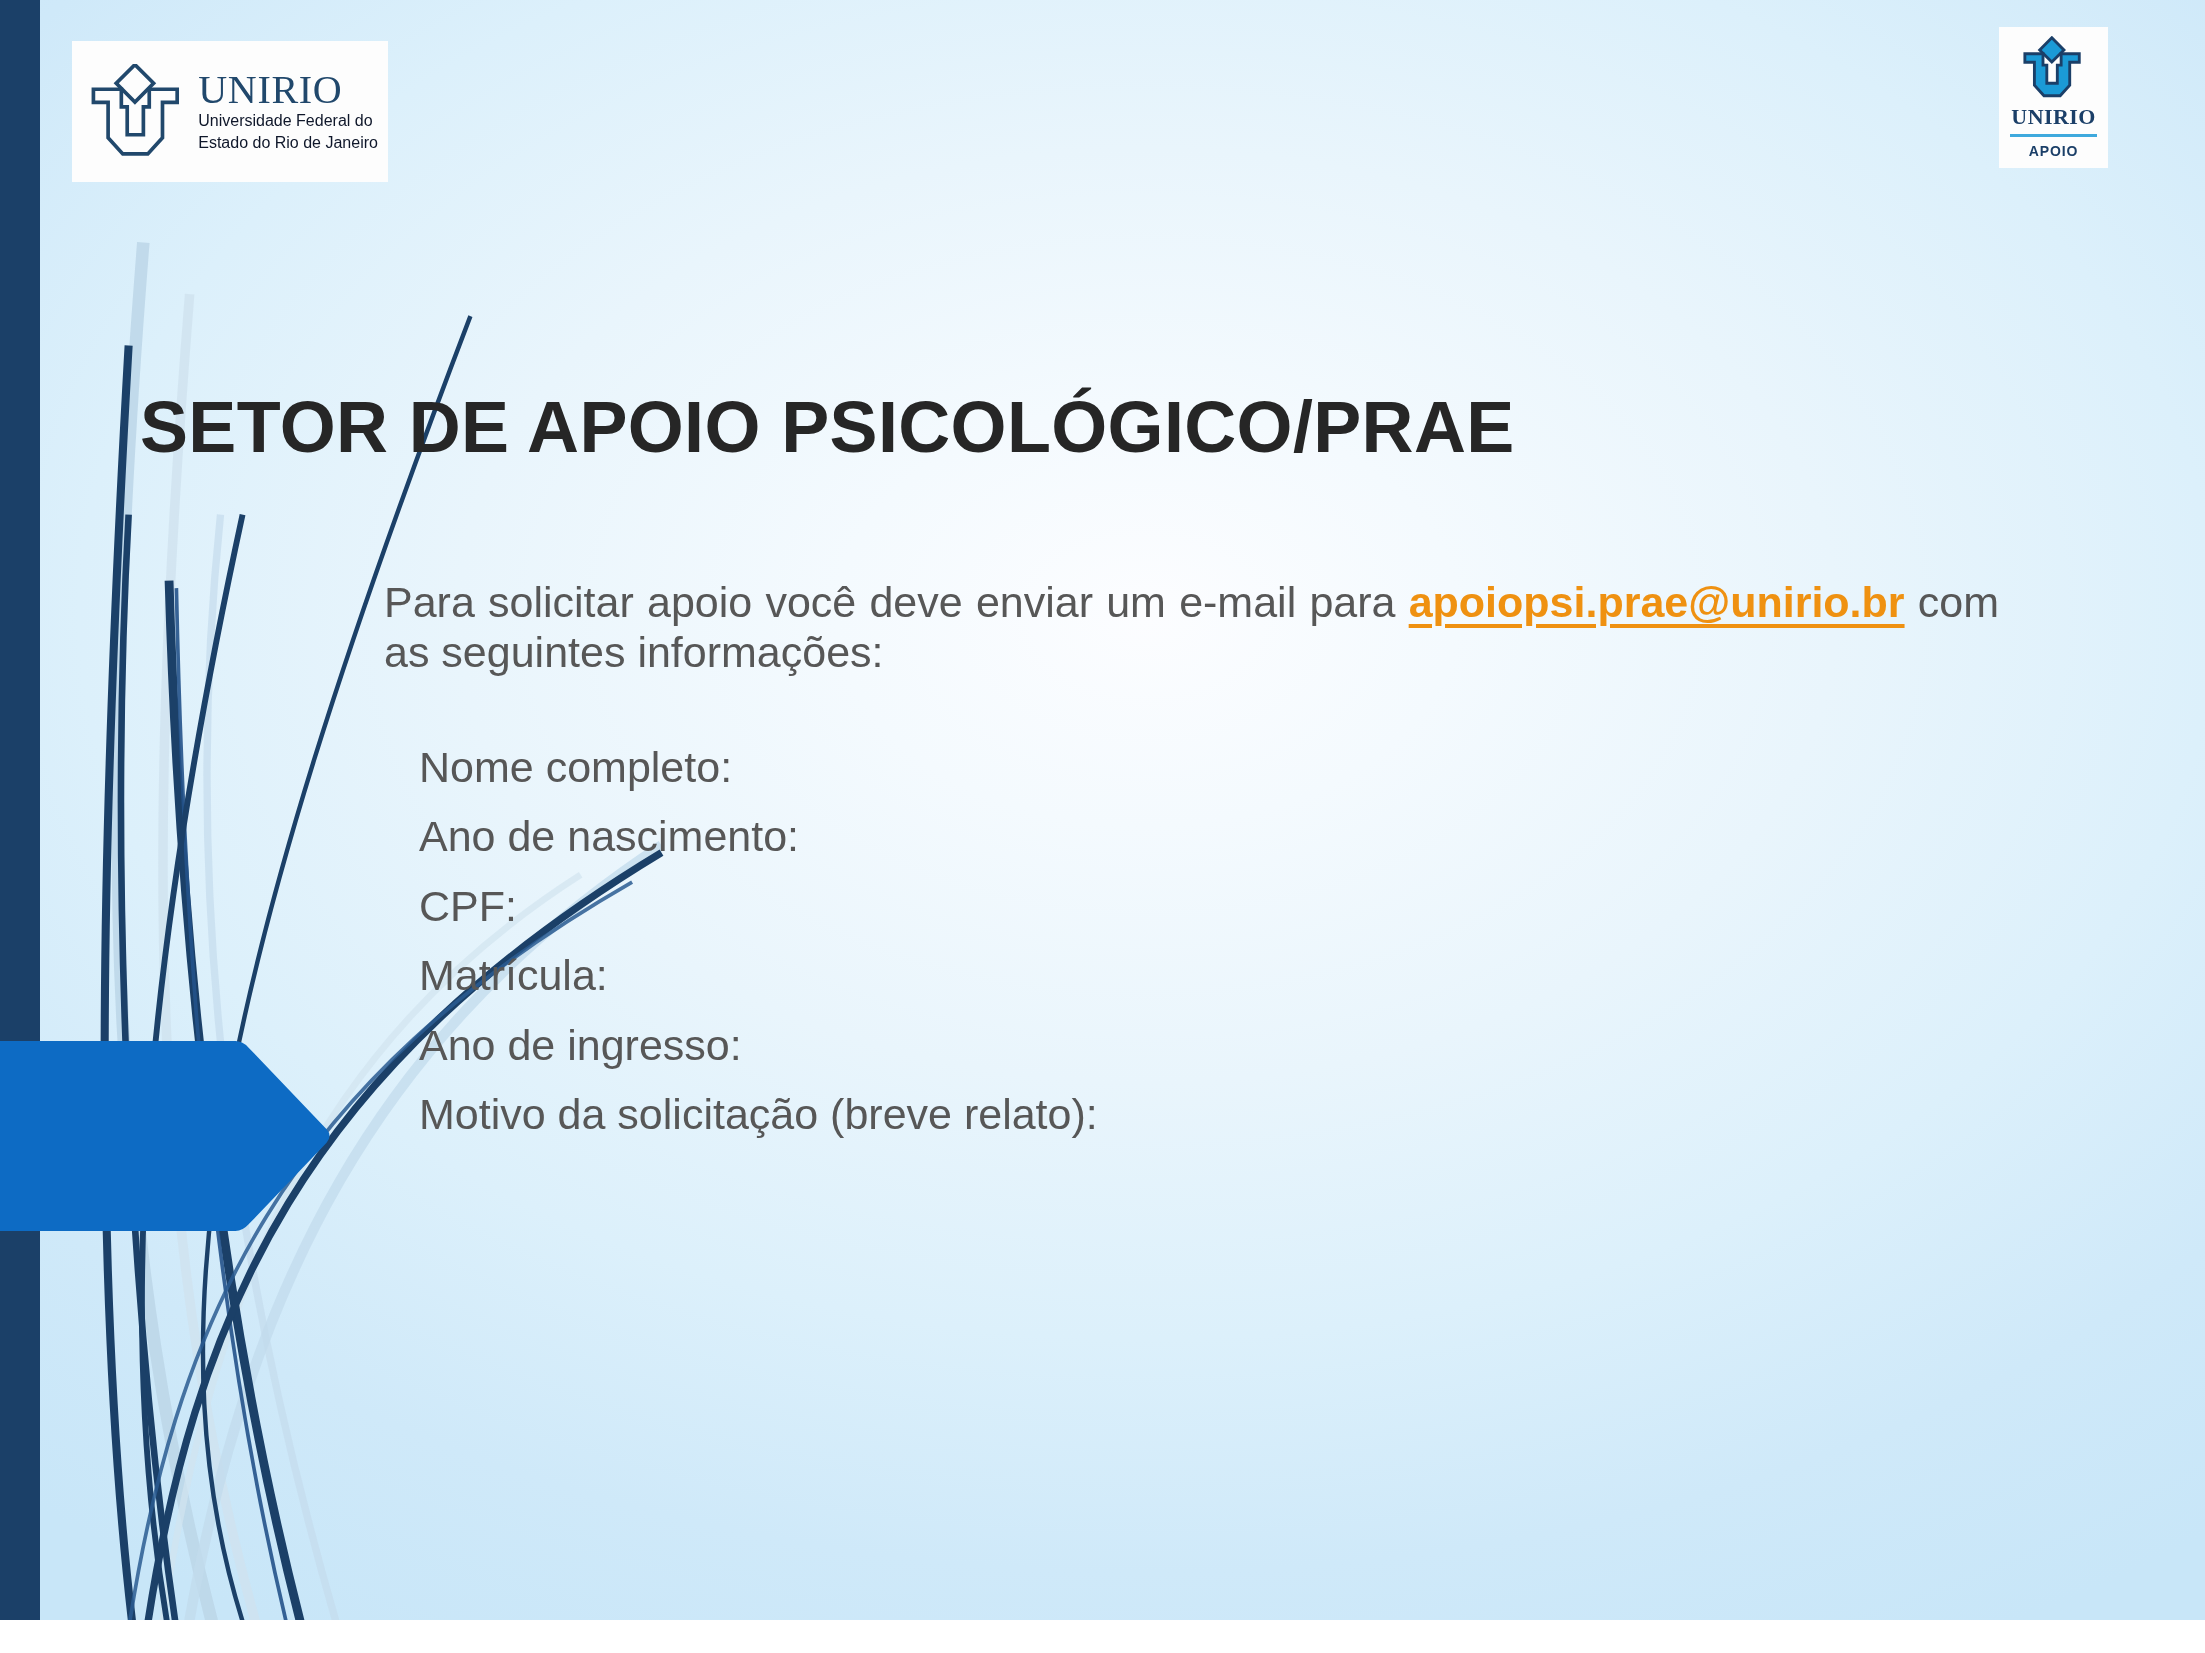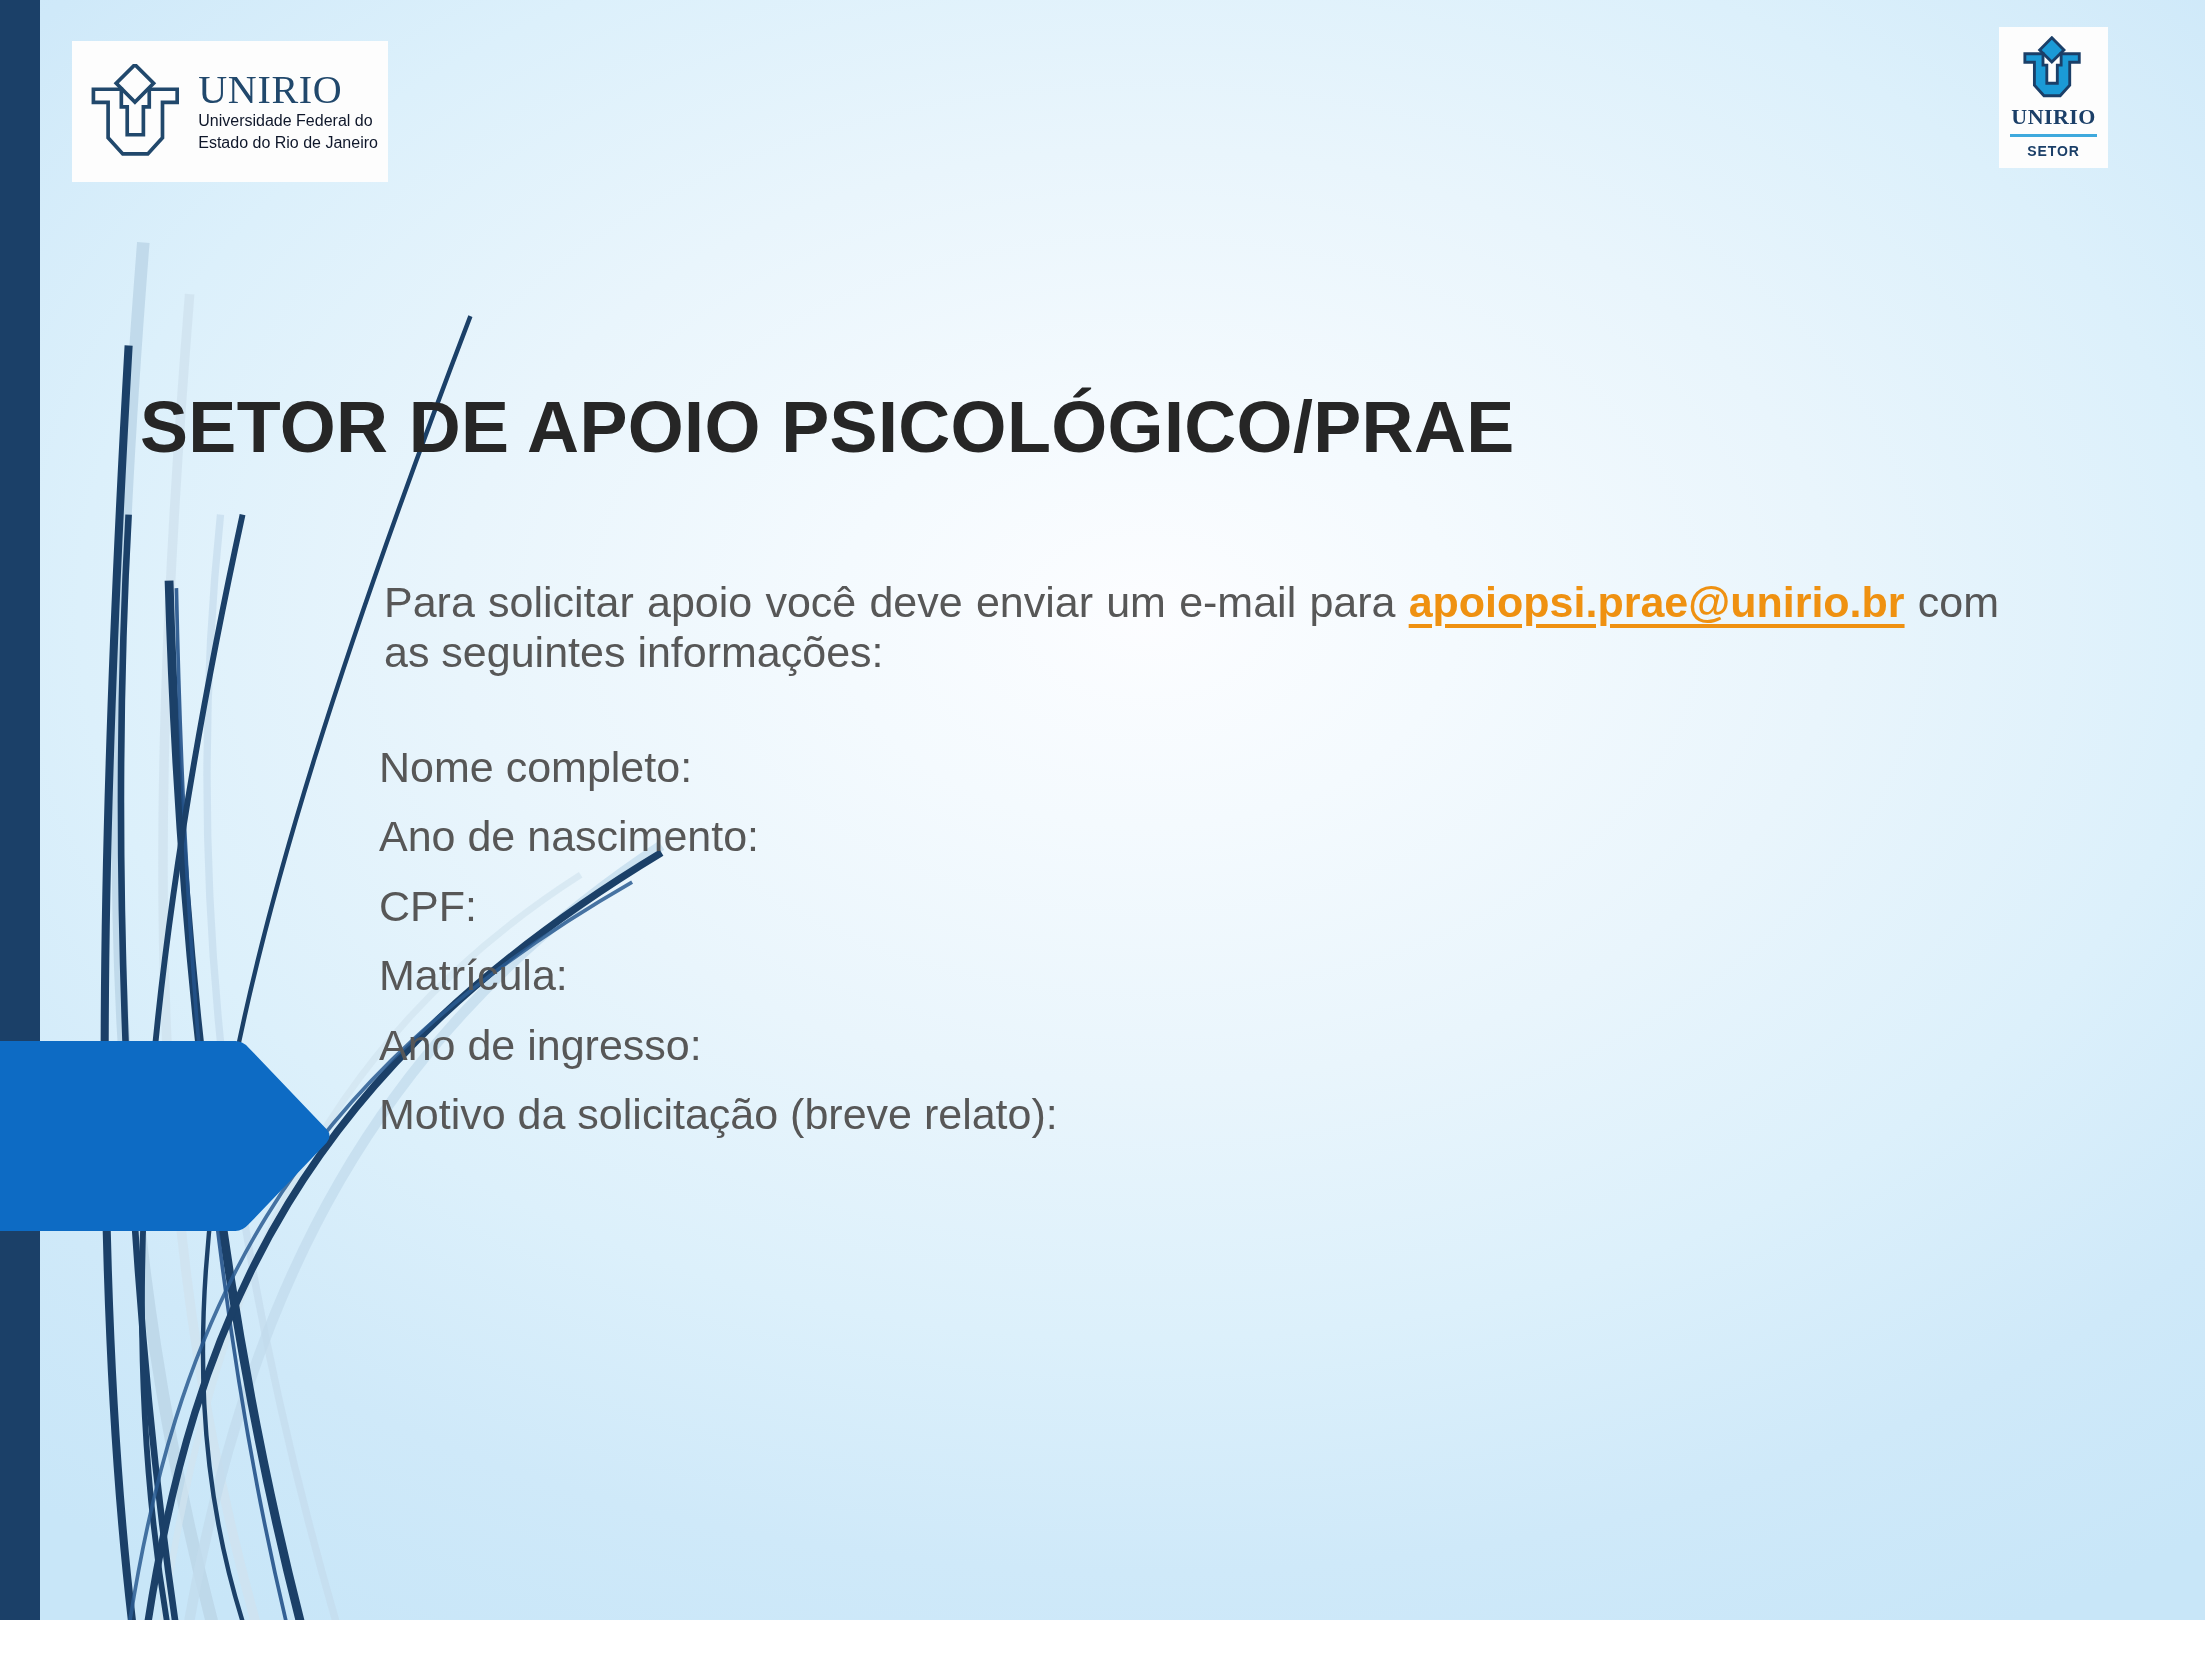--- a/index.html
+++ b/index.html
@@ -165,20 +165,21 @@
     margin: 0;
     padding: 0;
     margin-top: 68px;
   }
   #field-list li {
     font-size: 43px;
     line-height: 1.0;
     color: #575757;
     margin-bottom: 26.5px;
     white-space: nowrap;
+    margin-left: 40px;
   }
 </style>
 </head>
 <body>
 
 <div id="slide">
 
   <svg class="decor" viewBox="0 0 3000 2250" preserveAspectRatio="none">
 
     <path d="M 300 2250 C 150 1700 130 1150 195 330" stroke="#bcd6e8" stroke-width="17" fill="none" opacity="0.85"></path>
@@ -223,21 +224,21 @@
   <div class="logo-box" id="logo-copoe">
     <svg width="63" height="65" viewBox="0 0 132 130">
       <g>
         <rect x="44.5" y="8" width="36" height="36" transform="rotate(45 62.5 26)" fill="#1b9ad6" stroke="#1b3f68" stroke-width="6"></rect>
         <path d="M 6 34 L 44 34 L 44 58 L 52 58 L 52 96 L 74 96 L 74 58 L 82 58 L 82 34 L 120 34
                  L 120 52 L 100 52 L 100 58 L 100 100 L 80 122 L 46 122 L 26 100 L 26 58 L 26 52 L 6 52 Z" fill="#1b9ad6" stroke="#1b3f68" stroke-width="6"></path>
       </g>
     </svg>
     <div class="copoe-word">UNIRIO</div>
     <div class="copoe-rule"></div>
-    <div class="copoe-label">SETOR</div>
+    <div class="copoe-label">APOIO</div>
   </div>
 
   <h1 id="page-title">SETOR DE APOIO PSICOLÓGICO/PRAE</h1>
 
   <div id="content">
     <p id="intro-paragraph"><span>Para solicitar apoio você deve enviar um e-mail para </span><a class="email" href="#">apoiopsi.prae@unirio.br</a><span> com as seguintes informações:</span></p>
 
     <ul id="field-list">
         <li>Nome completo:</li>
         <li>Ano de nascimento:</li>

